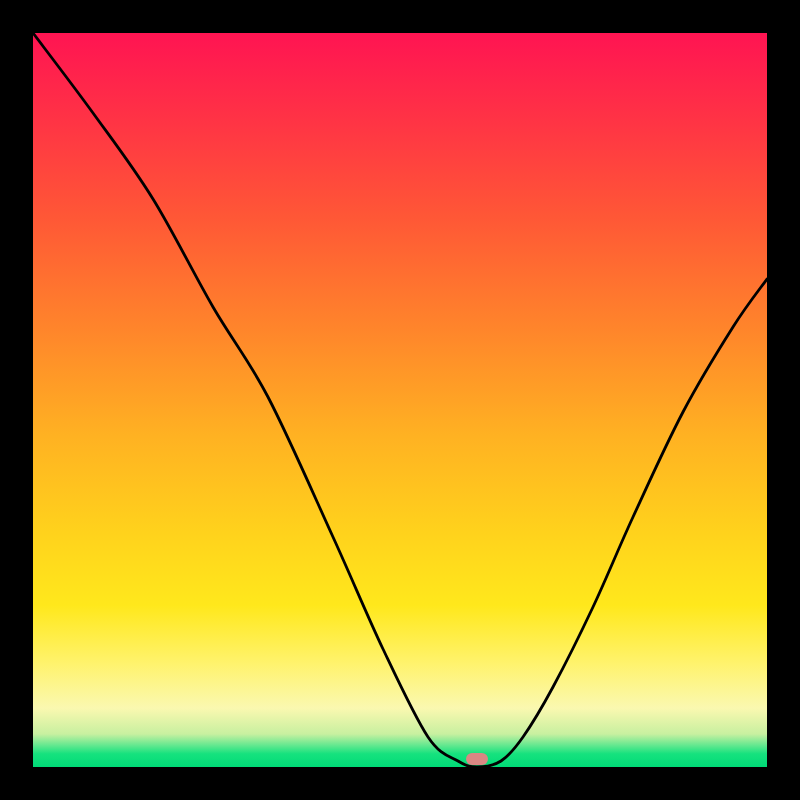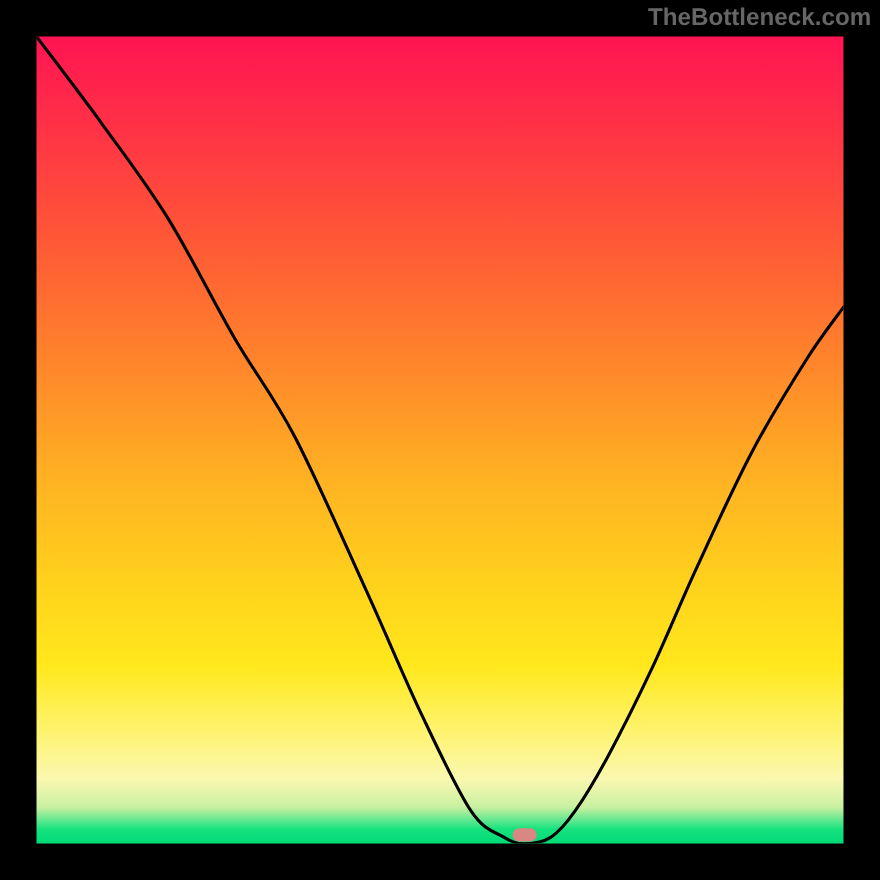--- a/index.html
+++ b/index.html
@@ -73,21 +73,20 @@
     background: #d98783;
     border-radius: 6px;
     z-index: 6;
     transform: translate(-50%, -50%);
   }
 </style>
 </head>
 <body>
 
 <div class="container">
-  <div class="watermark">TheBottleneck.com</div>
 
   <div class="plot-area">
     <div class="gradient-bg"></div>
 
     <svg class="curve-svg" viewBox="0 0 734 734" preserveAspectRatio="none">
       <path fill="none" stroke="#000" stroke-width="2.8" stroke-linecap="round" d="M 0 0 C 10 13.333333333333334, 40 52.33333333333333, 60 80 C 80 107.66666666666667, 100 133.66666666666666, 120 166 C 140 198.33333333333334, 160.83333333333334 241, 180 274 C 199.16666666666666 307, 215 325.6666666666667, 235 364 C 255 402.3333333333333, 280.8333333333333 462, 300 504 C 319.1666666666667 546, 334.1666666666667 582.6666666666666, 350 616 C 365.8333333333333 649.3333333333334, 382.5 685.3333333333334, 395 704 C 407.5 722.6666666666666, 416.8333333333333 723, 425 728 C 433.1666666666667 733, 436.8333333333333 734, 444 734 C 451.1666666666667 734, 460.3333333333333 733, 468 728 C 475.6666666666667 723, 481.3333333333333 716.3333333333334, 490 704 C 498.6666666666667 691.6666666666666, 508.3333333333333 675.6666666666666, 520 654 C 531.6666666666666 632.3333333333334, 546.6666666666666 602.3333333333334, 560 574 C 573.3333333333334 545.6666666666666, 585 516.5, 600 484 C 615 451.5, 633.3333333333334 410.6666666666667, 650 379 C 666.6666666666666 347.3333333333333, 686 316.1666666666667, 700 294 C 714 271.8333333333333, 728.3333333333334 254, 734 246" id="curve-path"></path>
     </svg>
 
     <div class="marker" id="marker" style="left: 444px; top: 726px;"></div>
   </div>

